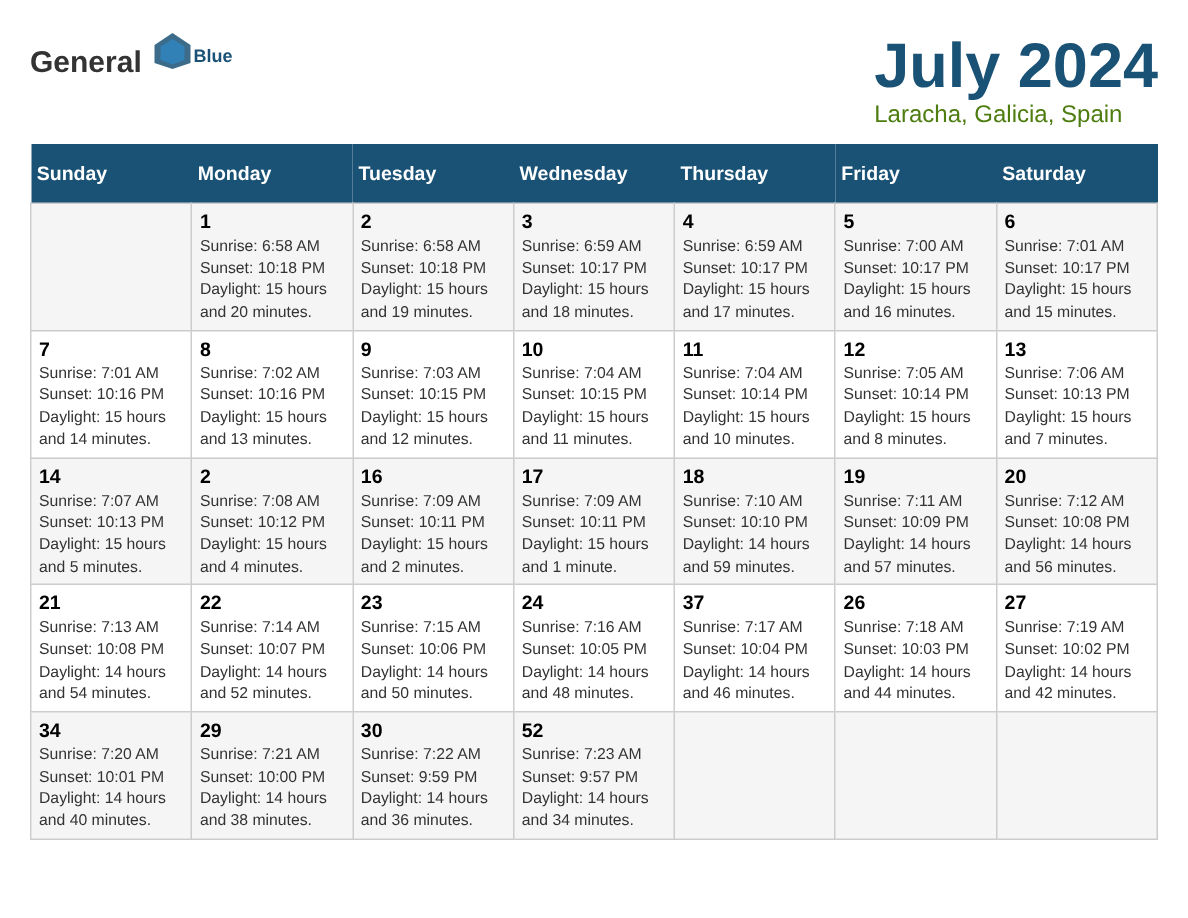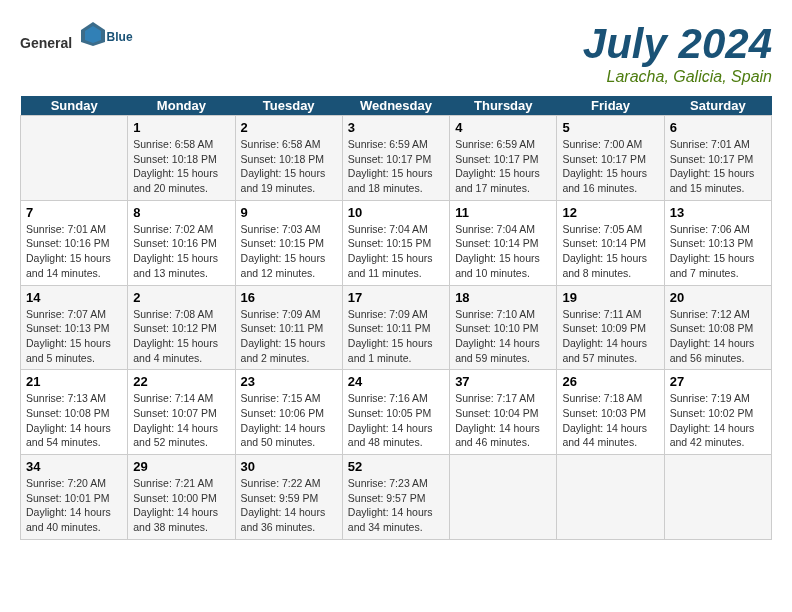--- a/index.html
+++ b/index.html
@@ -14,57 +14,55 @@
       display: flex;
       justify-content: space-between;
       align-items: flex-start;
       margin-bottom: 10px;
     }
     .logo {
       display: flex;
       align-items: center;
     }
     .logo-text-general {
-      font-size: 14px;
+      font-size: 20px;
       font-weight: bold;
       color: #333;
     }
     .logo-text-blue {
       font-size: 12px;
       font-weight: bold;
       color: #1a5276;
     }
     .logo-icon {
       width: 28px;
       height: 28px;
       margin-left: 2px;
     }
     .title-area {
-      text-align: right;
-      font-style: italic;
     }
     .main-title {
       font-size: 42px;
       font-weight: bold;
       color: #1a5276;
     }
     .subtitle {
       font-size: 16px;
       color: #4d7c0f;
     }
     table {
       width: 100%;
       border-collapse: collapse;
       font-size: 11px;
     }
     thead tr th {
       background-color: #1a5276;
       color: #fff;
-      padding: 2px 4px;
-      text-align: center;
+      padding: 12px 4px;
+      text-align: left;
       font-size: 13px;
       margin-top: 24px;
     }
     tbody tr td {
       border: 1px solid #ccc;
       padding: 4px 5px;
       vertical-align: top;
       width: calc(100% / 7);
     }
     tbody tr {

